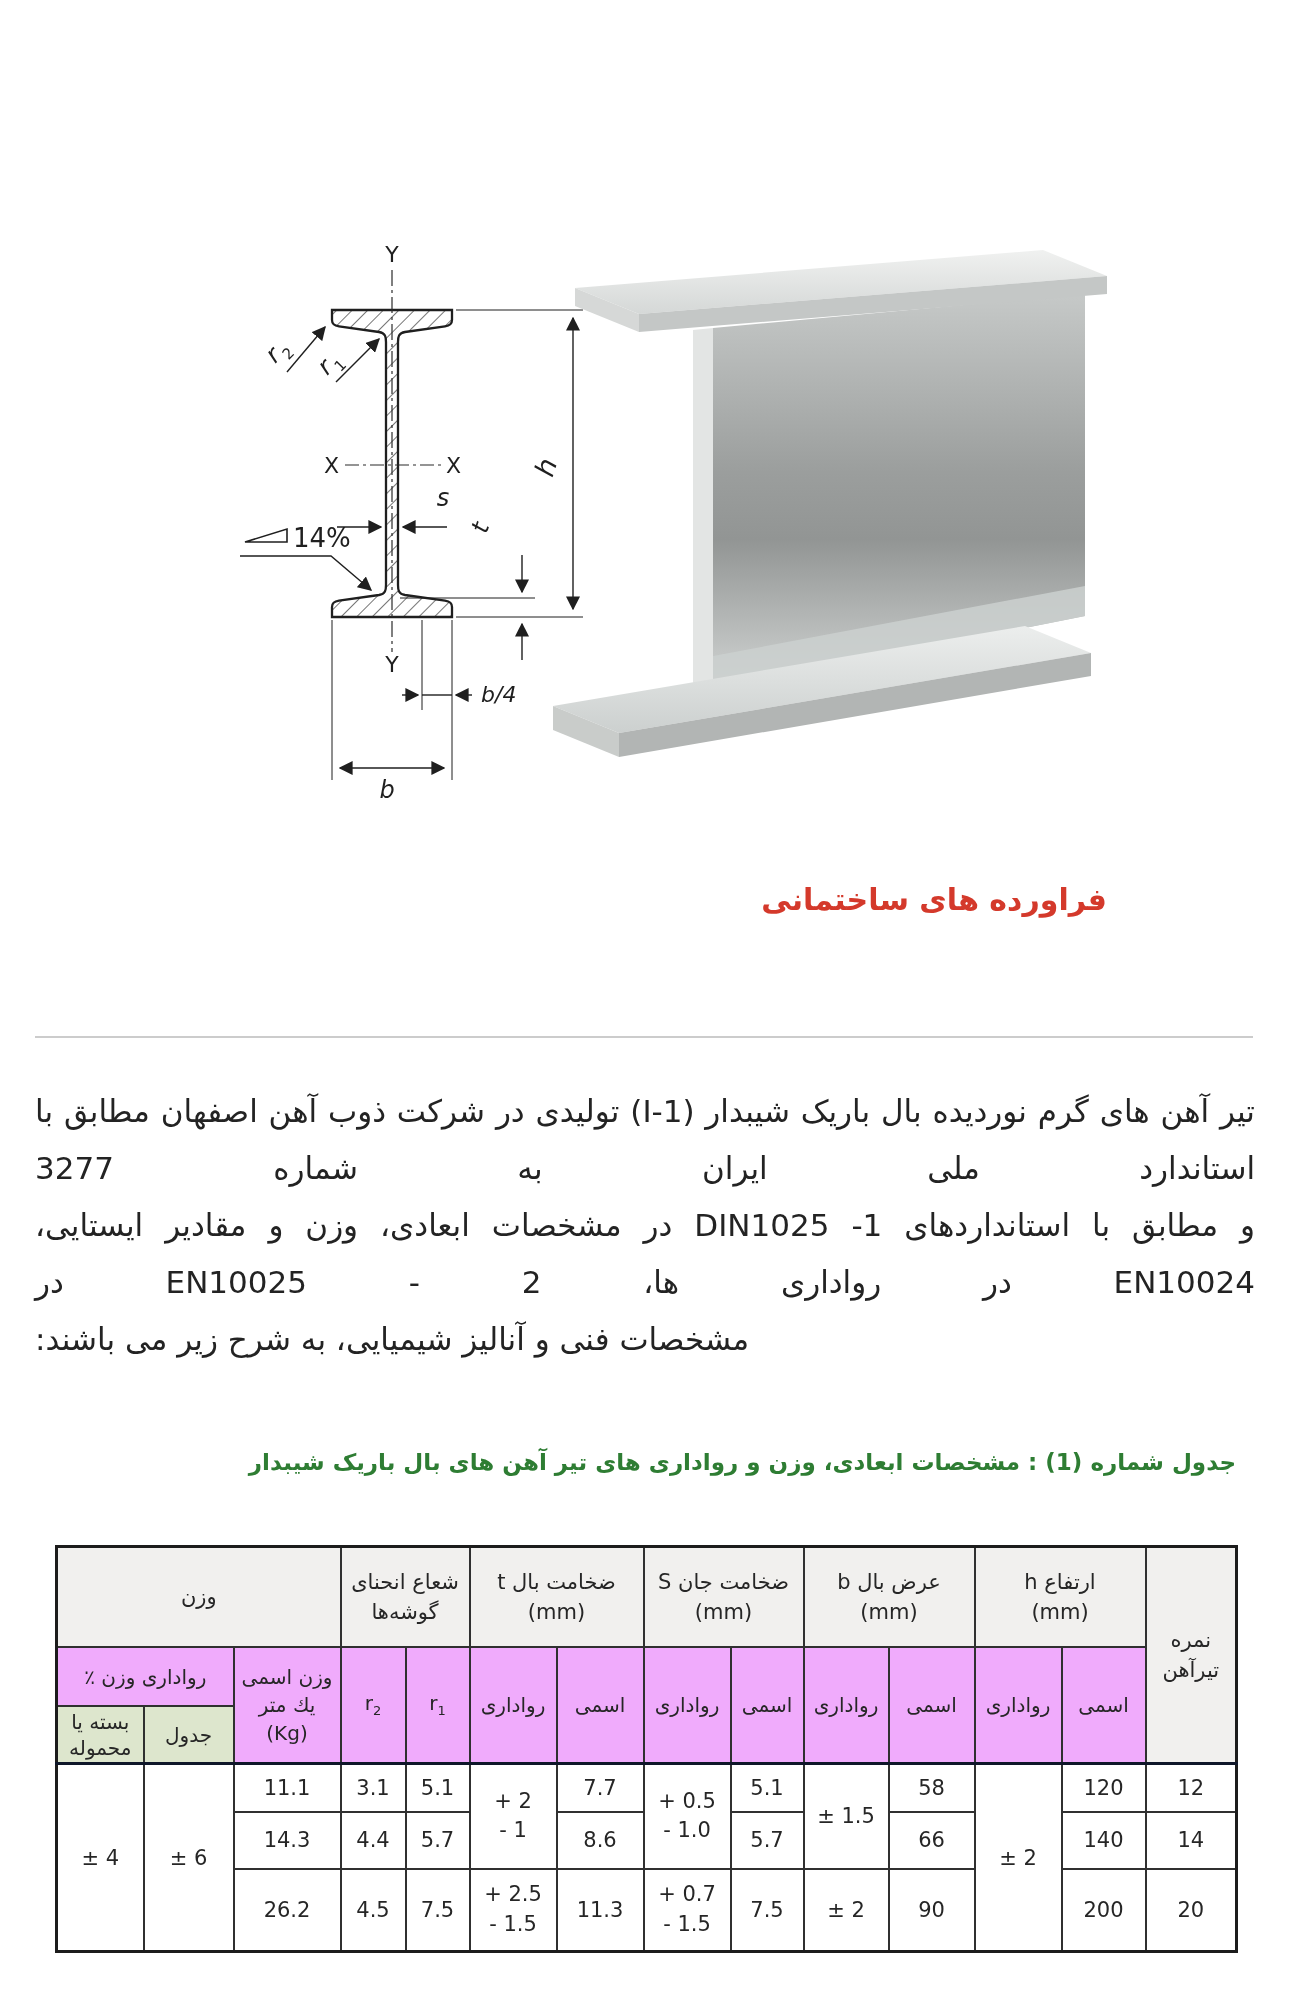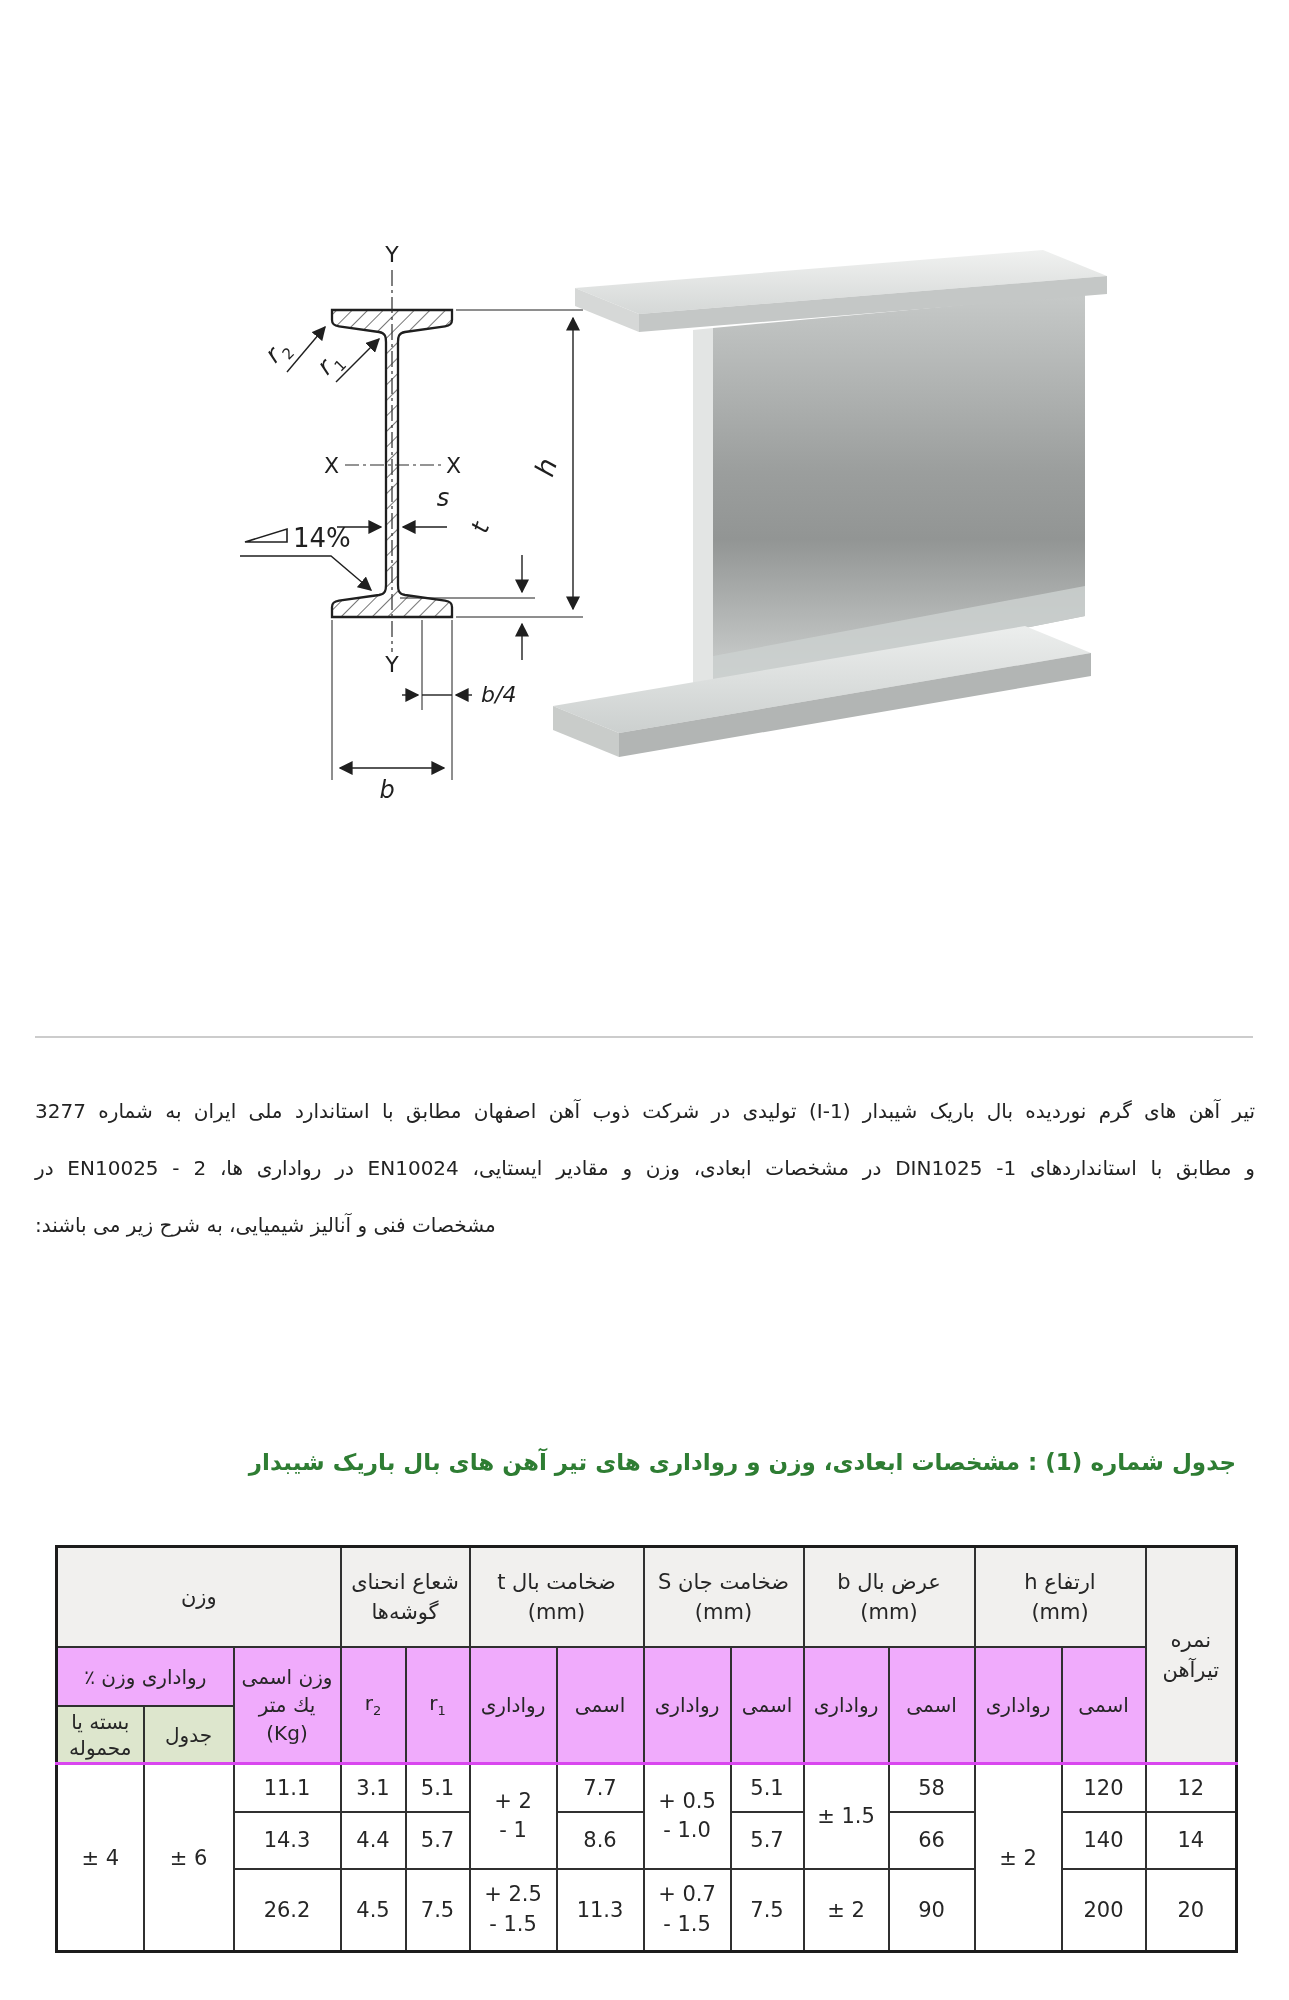--- a/index.html
+++ b/index.html
@@ -10,38 +10,38 @@
   .heading-red{position:absolute;right:182px;top:882px;direction:rtl;white-space:nowrap;
                font-size:30px;font-weight:bold;color:#d4392b;}
   .heading-black{position:absolute;right:182px;top:940px;direction:rtl;white-space:nowrap;
                font-size:34px;font-weight:bold;color:#101010;}
   .heading-black .ipn{font-family:"Liberation Serif","DejaVu Serif",serif;font-size:37px;margin-right:10px;
                direction:ltr;unicode-bidi:isolate;display:inline-block;}
 
   .divider{position:absolute;left:35px;right:36px;top:1036px;border-top:2px solid #cccccc;}
 
   .intro{position:absolute;left:35px;right:34px;top:1083px;direction:rtl;
-         font-size:20px;line-height:57px;color:#232323;}
+         font-size:31px;line-height:57px;color:#232323;}
   .intro .jline{text-align:justify;text-align-last:justify;}
   .intro .lline{text-align:left;}
 
   .tbl-title{position:absolute;left:55px;width:1181px;top:1449px;padding-left:140px;box-sizing:border-box;
              direction:rtl;text-align:right;font-size:23px;font-weight:bold;color:#2e7d33;}
 
   table.spec{position:absolute;left:55px;top:1545px;width:1181px;border-collapse:collapse;
              table-layout:fixed;border:3px solid #1c1c1c;}
   .spec th,.spec td{border:2px solid #303030;text-align:center;vertical-align:middle;
              padding:0;font-weight:normal;color:#262626;}
   .spec tr.h1 th{height:98px;background:#f1f0ee;font-size:21px;line-height:1.45;}
   .spec tr.h2 th{height:57px;background:#f0abfc;font-size:20px;line-height:1.4;}
   .spec tr.h3 th{height:55px;background:#dde6cd;font-size:20px;line-height:1.3;}
   .spec th.size-th{background:#f1f0ee;font-size:21px;line-height:1.5;}
   .spec tr.r1h{height:48px;} .spec tr.r2h{height:57px;} .spec tr.r3h{height:83px;}
   .spec td{font-size:21px;}
-  .spec .bsep{border-bottom:3px solid #d946ef;text-align:center;}
+  .spec .bsep{border-bottom:3px solid #0f172a;text-align:center;}
   .ltr{direction:ltr;unicode-bidi:isolate;}
   .num{direction:ltr;unicode-bidi:isolate;}
   .tol2 div{line-height:1.4;}
   .spec sub{font-size:13px;}
 </style>
 </head>
 <body>
 
 <div class="page">
 
@@ -135,20 +135,21 @@
 
     <polygon points="8,478 480,398 546,425 74,505" fill="url(#lgBotTop)"></polygon>
     <polygon points="74,505 546,425 546,448 74,529" fill="#b2b5b4"></polygon>
     <polygon points="8,478 74,505 74,529 8,502" fill="#c9ccca"></polygon>
 
     <polygon points="30,60 498,22 562,48 94,86" fill="url(#lgTop)"></polygon>
     <polygon points="94,86 562,48 562,66 94,104" fill="#c4c7c6"></polygon>
     <polygon points="30,60 94,86 94,104 30,78" fill="#d6d8d7"></polygon>
   </svg>
 
+  <div class="heading-red">فراورده های ساختمانی</div>
 
   <div class="divider"></div>
 
   <div class="intro">
     <div class="jline">تیر آهن های گرم نوردیده بال باریک شیبدار (I-1) تولیدی در شرکت ذوب آهن اصفهان مطابق با استاندارد ملی ایران به شماره 3277</div>
     <div class="jline">و مطابق با استانداردهای DIN1025 -1 در مشخصات ابعادی، وزن و مقادیر ایستایی، EN10024 در رواداری ها، EN10025 - 2 در</div>
     <div class="lline">مشخصات فنی و آنالیز شیمیایی، به شرح زیر می باشند:</div>
   </div>
 
   <div class="tbl-title">جدول شماره (1) : مشخصات ابعادی، وزن و رواداری های تیر آهن های بال باریک شیبدار</div>

